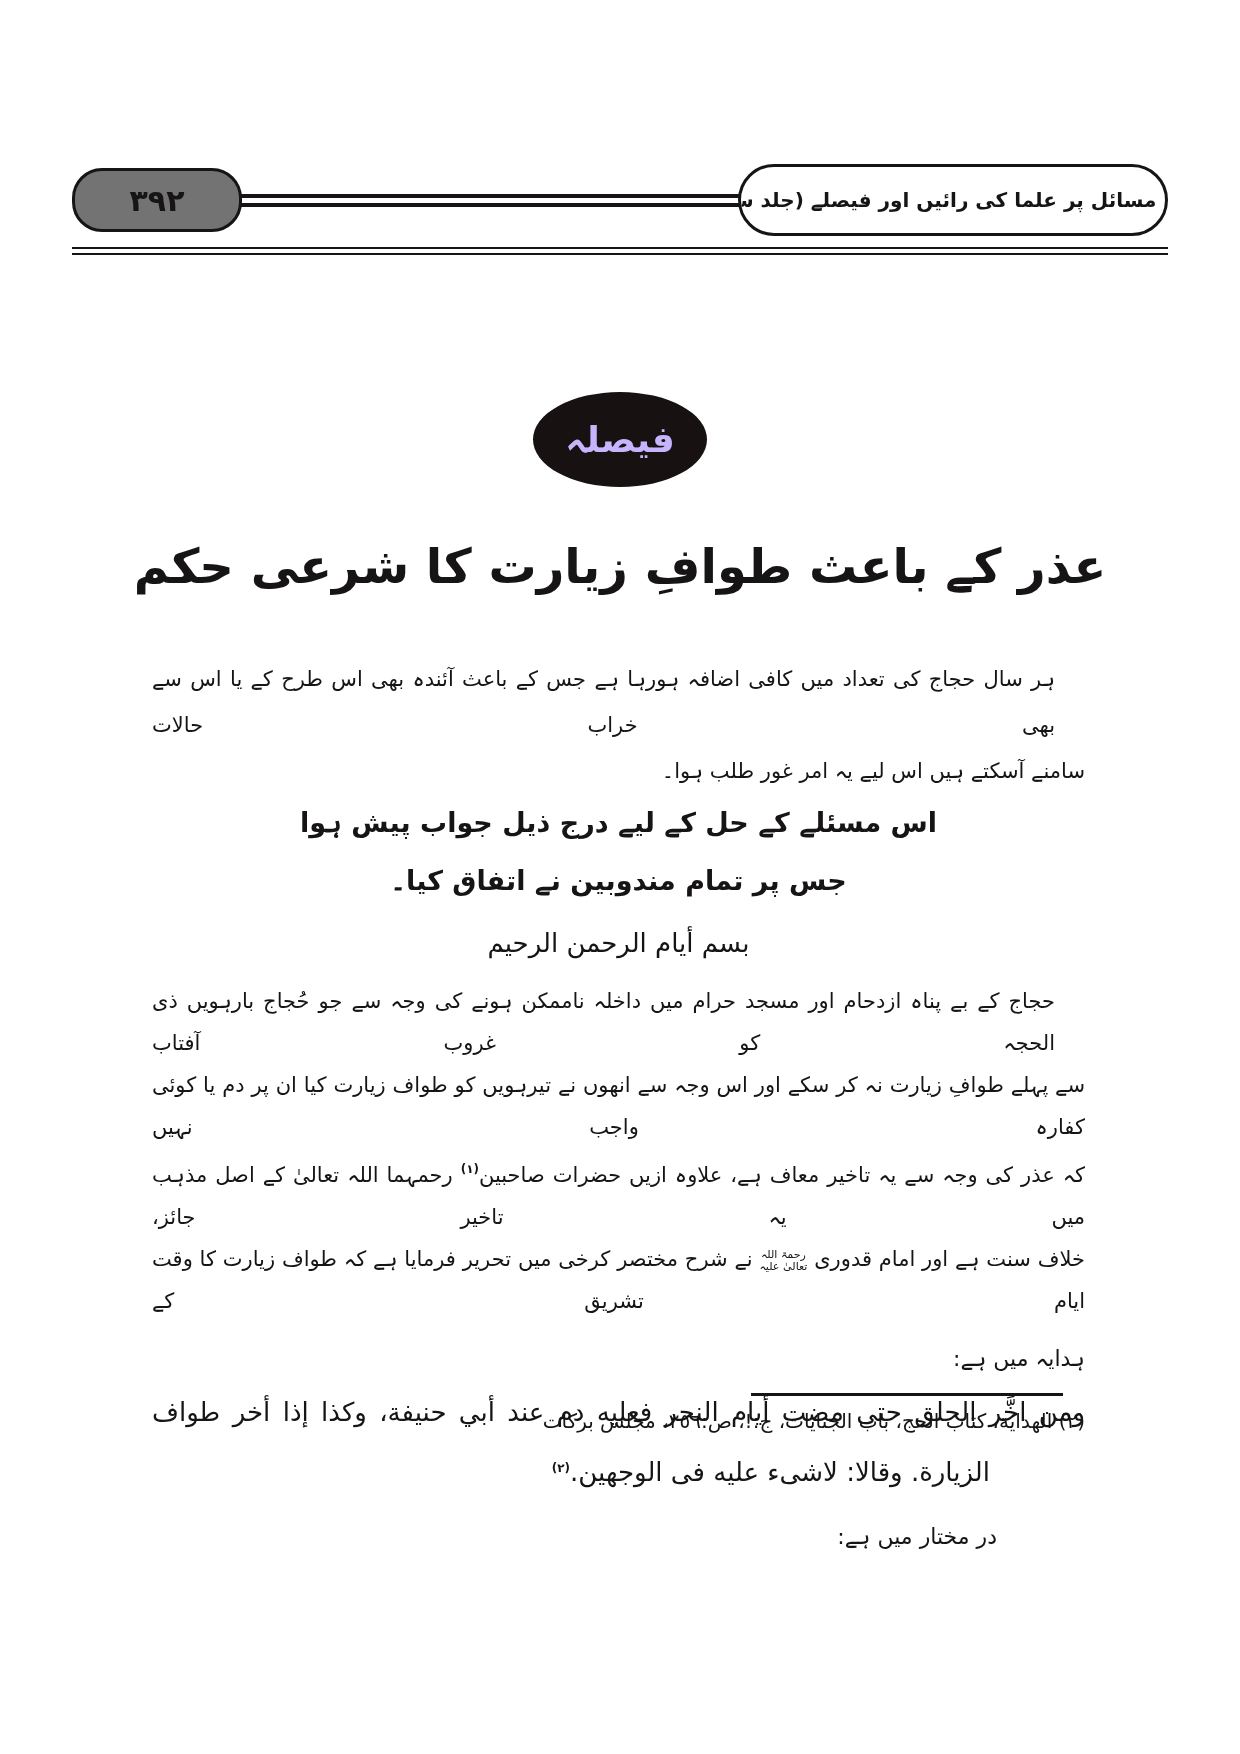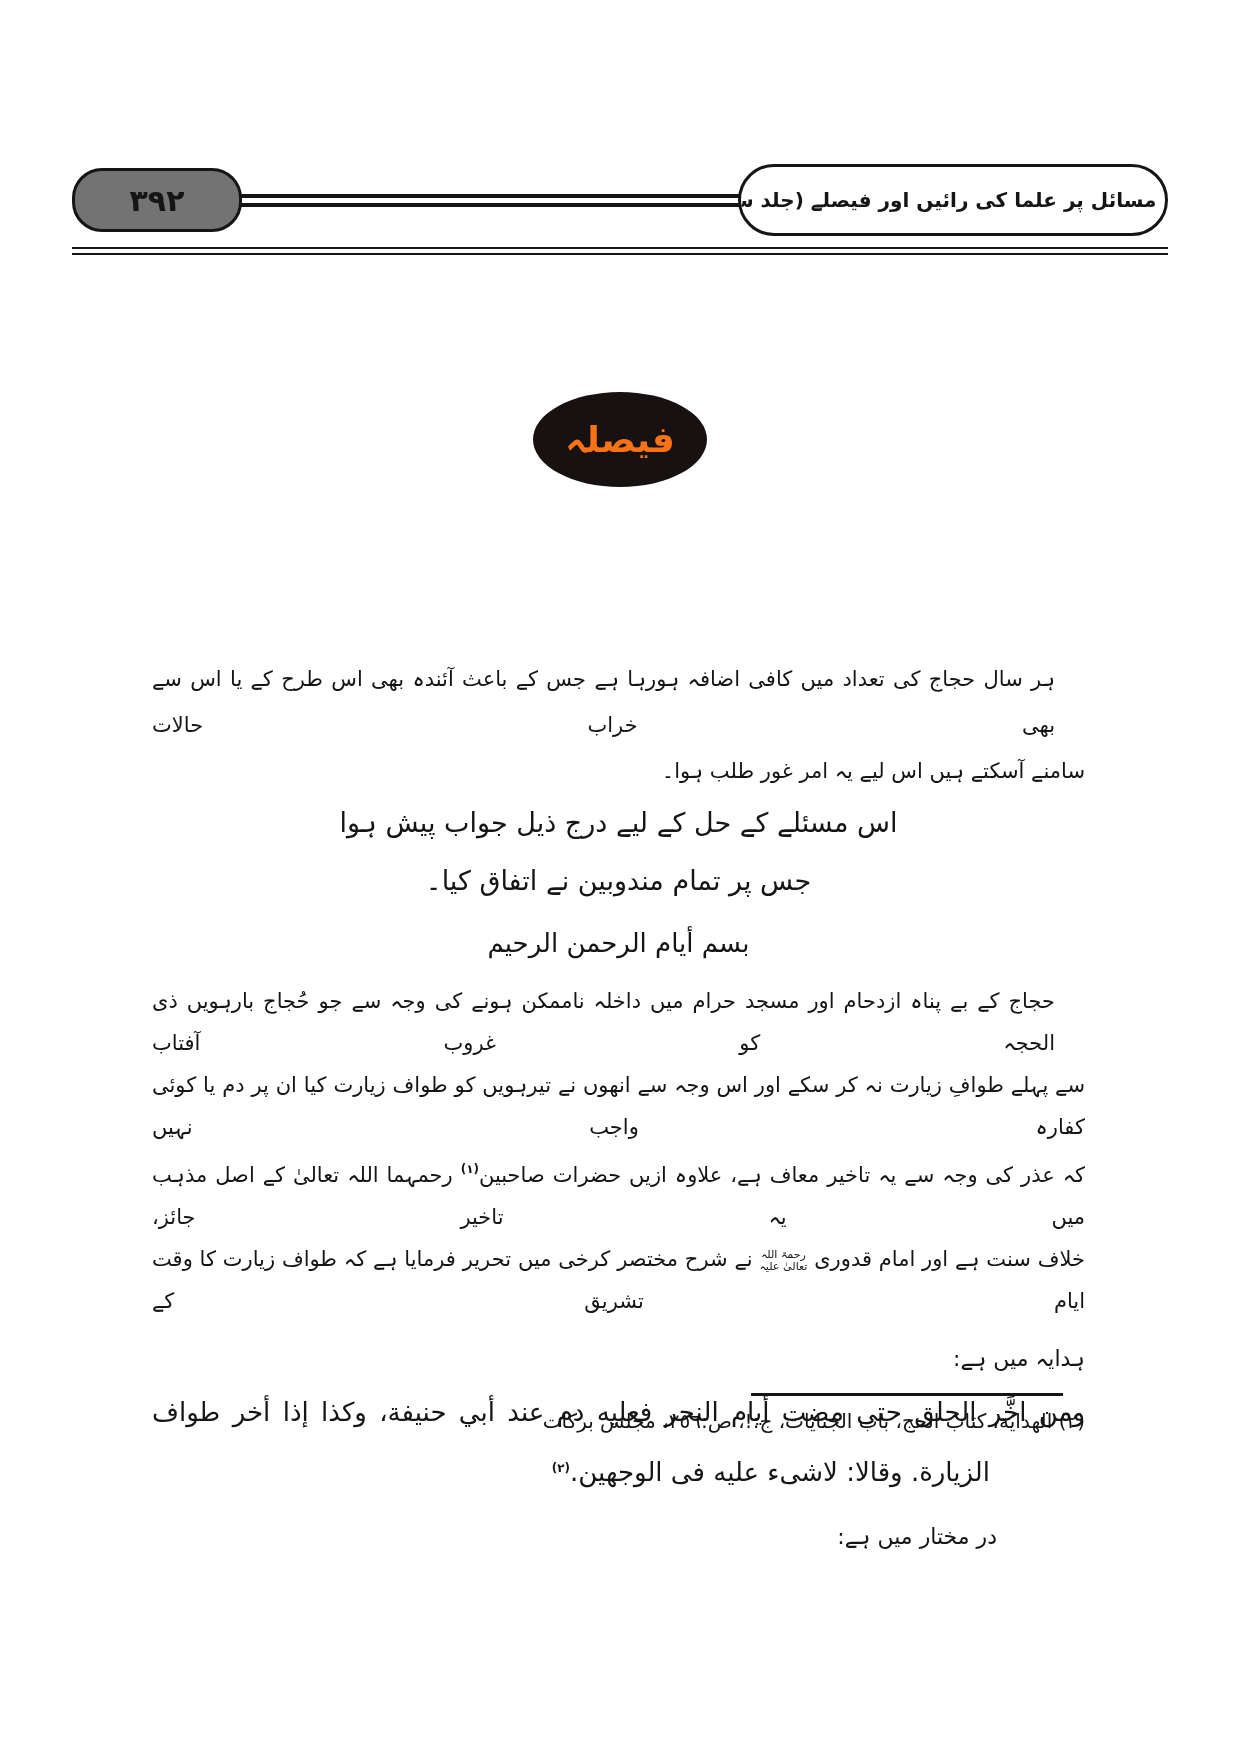--- a/index.html
+++ b/index.html
@@ -34,40 +34,40 @@
   .header-rule {
     margin-top:7px; height:8px; box-sizing:border-box;
     border-top:2.5px solid #161414; border-bottom:2.5px solid #161414;
   }
 
   
   .decision-stamp {
     position:absolute; top:392px; left:50%; transform:translateX(-50%);
     width:174px; height:95px; background:#171111; border-radius:50%;
     display:flex; align-items:center; justify-content:center;
-    color:#f97316; font-size:36px; font-weight:bold;
+    color:#c4b5fd; font-size:36px; font-weight:bold;
   }
 
   
   .main-title {
     position:absolute; top:516px; left:90px; right:90px;
     text-align:center; font-size:48px; font-weight:bold; line-height:100px;
     white-space:nowrap; overflow:hidden;
   }
 
   
   .body-text { position:absolute; top:656px; right:155px; left:152px; font-size:21px; }
   .para-line { line-height:46px; overflow:hidden; }
   .just  { text-align:justify; text-align-last:justify; }
   .start { text-align:start; }
   .center{ text-align:center; }
   .indent-first { padding-right:30px; }
   .tight { line-height:42px; }
 
-  .highlight-line { font-weight:normal; font-size:27px; line-height:58px; white-space:nowrap; }
+  .highlight-line { font-weight:bold; font-size:27px; line-height:58px; white-space:nowrap; }
   .basmala { font-size:26px; line-height:58px; margin-top:4px; }
 
   .answer-block { margin-top:8px; }
 
   .ref-sup { font-size:12px; vertical-align:9px; font-weight:bold; }
   .honorific {
     display:inline-block; width:48px; font-size:11px; line-height:12px;
     text-align:center; vertical-align:-4px; white-space:normal;
   }
 
@@ -94,20 +94,21 @@
         <span>۳۹۲</span>
       </div>
     </div>
     <div class="header-rule"></div>
   </div>
 
   <div class="decision-stamp">
     <span>فیصلہ</span>
   </div>
 
+  <div class="main-title">عذر کے باعث طوافِ زیارت کا شرعی حکم</div>
 
   <div class="body-text">
 
     <div class="para-line just indent-first">ہر سال حجاج کی تعداد میں کافی اضافہ ہورہا ہے جس کے باعث آئندہ بھی اس طرح کے یا اس سے بھی خراب حالات</div>
     <div class="para-line start">سامنے آسکتے ہیں اس لیے یہ امر غور طلب ہوا۔</div>
 
     <div class="para-line center highlight-line">اس مسئلے کے حل کے لیے درج ذیل جواب پیش ہوا</div>
     <div class="para-line center highlight-line">جس پر تمام مندوبین نے اتفاق کیا۔</div>
 
     <div class="para-line center basmala">بسم أیام الرحمن الرحیم</div>

